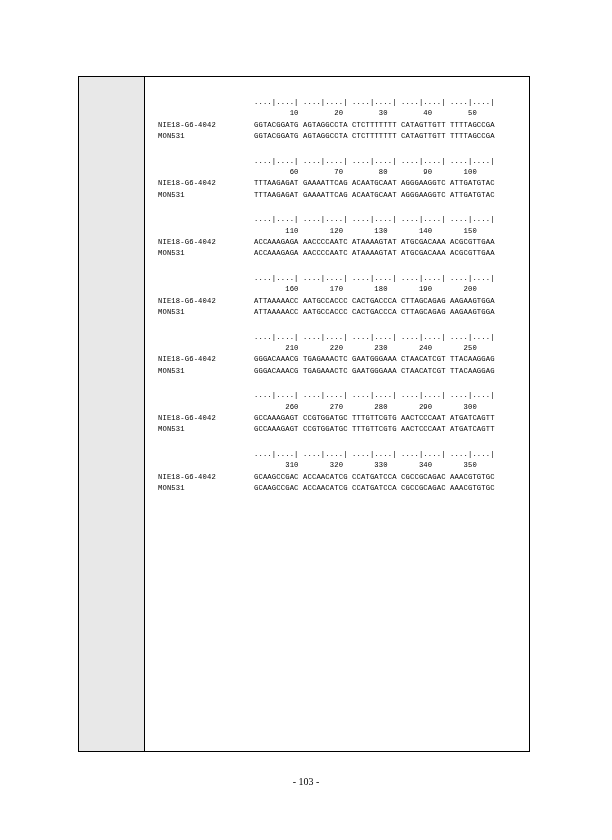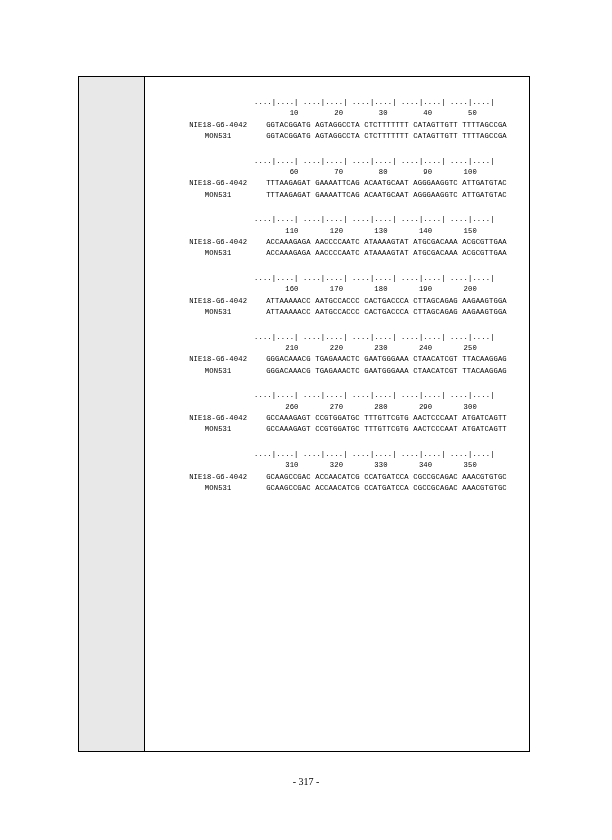--- a/index.html
+++ b/index.html
@@ -65,21 +65,20 @@
     margin-left: 96px;
     white-space: pre;
   }
   .numbers-line {
     margin-left: 96px;
     white-space: pre;
   }
   .seq-row {
     white-space: pre;
     display: block;
-    text-align: center;
   }
   .seq-label {
     display: inline-block;
     width: 96px;
     white-space: pre;
   }
   .seq-bases {
     white-space: pre;
   }
   .page-number {
@@ -101,15 +100,15 @@
   <div class="doc-frame">
 
     <div class="left-margin-band"></div>
 
     <div class="content-area">
       <div class="alignment" id="alignment-root"><div class="block"><div class="ruler-line">....|....| ....|....| ....|....| ....|....| ....|....|</div><div class="numbers-line">        10        20        30        40        50</div><div class="seq-row"><span class="seq-label">NIE18-G6-4042</span><span class="seq-bases">GGTACGGATG AGTAGGCCTA CTCTTTTTTT CATAGTTGTT TTTTAGCCGA</span></div><div class="seq-row"><span class="seq-label">MON531</span><span class="seq-bases">GGTACGGATG AGTAGGCCTA CTCTTTTTTT CATAGTTGTT TTTTAGCCGA</span></div></div><div class="block"><div class="ruler-line">....|....| ....|....| ....|....| ....|....| ....|....|</div><div class="numbers-line">        60        70        80        90       100</div><div class="seq-row"><span class="seq-label">NIE18-G6-4042</span><span class="seq-bases">TTTAAGAGAT GAAAATTCAG ACAATGCAAT AGGGAAGGTC ATTGATGTAC</span></div><div class="seq-row"><span class="seq-label">MON531</span><span class="seq-bases">TTTAAGAGAT GAAAATTCAG ACAATGCAAT AGGGAAGGTC ATTGATGTAC</span></div></div><div class="block"><div class="ruler-line">....|....| ....|....| ....|....| ....|....| ....|....|</div><div class="numbers-line">       110       120       130       140       150</div><div class="seq-row"><span class="seq-label">NIE18-G6-4042</span><span class="seq-bases">ACCAAAGAGA AACCCCAATC ATAAAAGTAT ATGCGACAAA ACGCGTTGAA</span></div><div class="seq-row"><span class="seq-label">MON531</span><span class="seq-bases">ACCAAAGAGA AACCCCAATC ATAAAAGTAT ATGCGACAAA ACGCGTTGAA</span></div></div><div class="block"><div class="ruler-line">....|....| ....|....| ....|....| ....|....| ....|....|</div><div class="numbers-line">       160       170       180       190       200</div><div class="seq-row"><span class="seq-label">NIE18-G6-4042</span><span class="seq-bases">ATTAAAAACC AATGCCACCC CACTGACCCA CTTAGCAGAG AAGAAGTGGA</span></div><div class="seq-row"><span class="seq-label">MON531</span><span class="seq-bases">ATTAAAAACC AATGCCACCC CACTGACCCA CTTAGCAGAG AAGAAGTGGA</span></div></div><div class="block"><div class="ruler-line">....|....| ....|....| ....|....| ....|....| ....|....|</div><div class="numbers-line">       210       220       230       240       250</div><div class="seq-row"><span class="seq-label">NIE18-G6-4042</span><span class="seq-bases">GGGACAAACG TGAGAAACTC GAATGGGAAA CTAACATCGT TTACAAGGAG</span></div><div class="seq-row"><span class="seq-label">MON531</span><span class="seq-bases">GGGACAAACG TGAGAAACTC GAATGGGAAA CTAACATCGT TTACAAGGAG</span></div></div><div class="block"><div class="ruler-line">....|....| ....|....| ....|....| ....|....| ....|....|</div><div class="numbers-line">       260       270       280       290       300</div><div class="seq-row"><span class="seq-label">NIE18-G6-4042</span><span class="seq-bases">GCCAAAGAGT CCGTGGATGC TTTGTTCGTG AACTCCCAAT ATGATCAGTT</span></div><div class="seq-row"><span class="seq-label">MON531</span><span class="seq-bases">GCCAAAGAGT CCGTGGATGC TTTGTTCGTG AACTCCCAAT ATGATCAGTT</span></div></div><div class="block"><div class="ruler-line">....|....| ....|....| ....|....| ....|....| ....|....|</div><div class="numbers-line">       310       320       330       340       350</div><div class="seq-row"><span class="seq-label">NIE18-G6-4042</span><span class="seq-bases">GCAAGCCGAC ACCAACATCG CCATGATCCA CGCCGCAGAC AAACGTGTGC</span></div><div class="seq-row"><span class="seq-label">MON531</span><span class="seq-bases">GCAAGCCGAC ACCAACATCG CCATGATCCA CGCCGCAGAC AAACGTGTGC</span></div></div></div>
     </div>
 
   </div>
 
-  <div class="page-number">- 317 -</div>
+  <div class="page-number">- 103 -</div>
 
 </div>
 
 </body></html>

